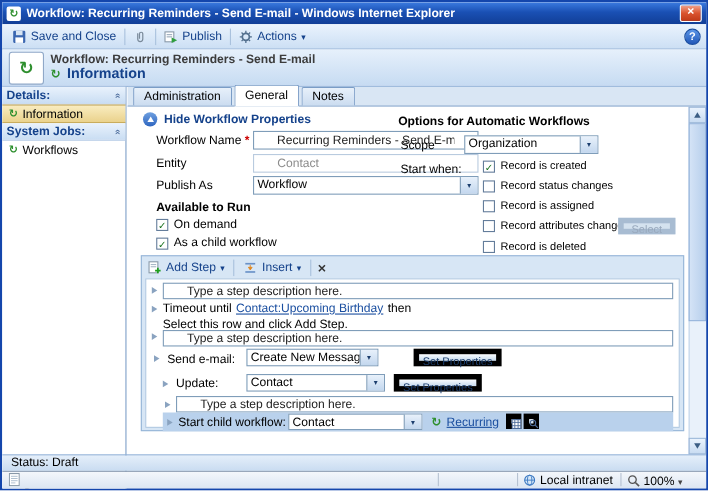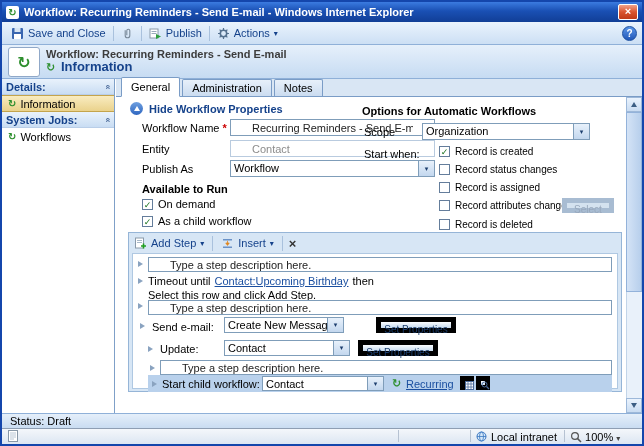--- a/index.html
+++ b/index.html
@@ -147,22 +147,22 @@
       <span>System Jobs:</span>
       <span class="chev">«</span>
     </div>
     <div class="side-item">
       <span class="sicon">↻</span>
       <span>Workflows</span>
     </div>
   </div>
 
   <div class="abs tabs">
+    <span class="tab">Administration</span>
     <span class="tab tab-a">General</span>
-    <span class="tab">Administration</span>
     <span class="tab">Notes</span>
   </div>
   <div class="abs panel"></div>
 
   <span class="abs hide-circle" style="left:128px;top:100px;">
       <span class="up-tri"></span>
     </span>
   <span class="abs sec-title" style="left:147px;top:101px;">Hide Workflow Properties</span>
 
   <span class="abs" style="left:140px;top:120px;"><span>Workflow Name</span><span class="req">*</span></span>
@@ -170,21 +170,21 @@
   <span class="abs" style="left:140px;top:141px;">Entity</span>
   <input class="abs inp inp-dis" style="left: 228px; top: 138px; width: 205px; height: 17px;" value="Contact">
   <span class="abs" style="left:140px;top:161px;">Publish As</span>
   <div class="abs dd" style="left:228px;top:158px;width:205px;height:17px;">
     <span class="txt">Workflow</span>
     <span class="arw">▾</span>
   </div>
 
   <span class="abs b-title" style="left:360px;top:103px;">Options for Automatic Workflows</span>
   <span class="abs" style="left:362px;top:124px;">Scope</span>
-  <div class="abs dd" style="left:420px;top:121px;width:168px;height:17px;">
+  <div class="abs dd" style="left:420px;top:121px;width:122px;height:17px;">
     <span class="txt">Organization</span>
     <span class="arw">▾</span>
   </div>
   <span class="abs" style="left:362px;top:146px;">Start when:</span>
 
   <div class="abs cbrow" style="left:437px;top:144px;">
     <span class="cb">✓</span>
     <span class="cbl-s">Record is created</span>
   </div>
   <div class="abs cbrow" style="left:437px;top:162px;">

